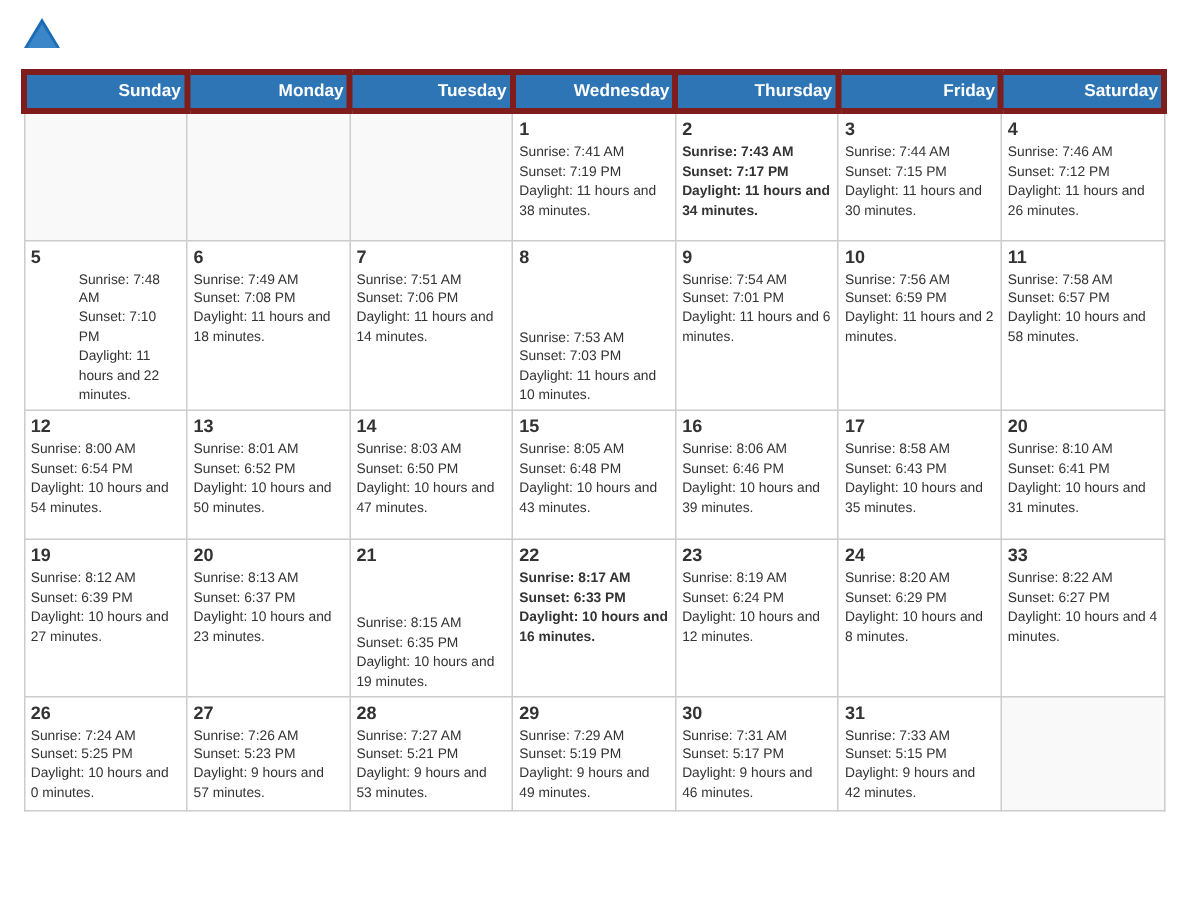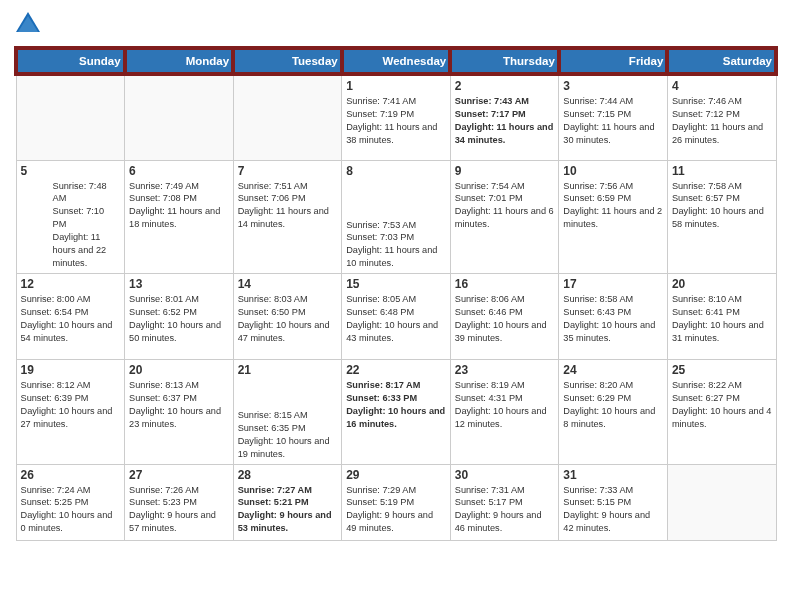--- a/index.html
+++ b/index.html
@@ -274,52 +274,52 @@
           </td>
           <td>
             <span class="day-number">22</span>
             <div class="day-info" style="white-space: pre-line; font-weight: bold;">Sunrise: 8:17 AM
 Sunset: 6:33 PM
 Daylight: 10 hours and 16 minutes.</div>
           </td>
           <td>
             <span class="day-number">23</span>
             <div class="day-info" style="white-space: pre-line;">Sunrise: 8:19 AM
-Sunset: 4:31 PM
+Sunset: 6:24 PM
 Daylight: 10 hours and 12 minutes.</div>
           </td>
           <td>
             <span class="day-number">24</span>
             <div class="day-info" style="white-space: pre-line;">Sunrise: 8:20 AM
 Sunset: 6:29 PM
 Daylight: 10 hours and 8 minutes.</div>
           </td>
           <td>
-            <span class="day-number">25</span>
+            <span class="day-number">33</span>
             <div class="day-info" style="white-space: pre-line;">Sunrise: 8:22 AM
 Sunset: 6:27 PM
 Daylight: 10 hours and 4 minutes.</div>
           </td>
         </tr>
         <tr class="last-row">
           <td>
             <span class="day-number">26</span>
             <div class="day-info" style="white-space: pre-line;">Sunrise: 7:24 AM
 Sunset: 5:25 PM
 Daylight: 10 hours and 0 minutes.</div>
           </td>
           <td>
             <span class="day-number">27</span>
             <div class="day-info" style="white-space: pre-line;">Sunrise: 7:26 AM
 Sunset: 5:23 PM
 Daylight: 9 hours and 57 minutes.</div>
           </td>
           <td>
             <span class="day-number">28</span>
-            <div class="day-info" style="white-space: pre-line; font-weight: bold;">Sunrise: 7:27 AM
+            <div class="day-info" style="white-space: pre-line;">Sunrise: 7:27 AM
 Sunset: 5:21 PM
 Daylight: 9 hours and 53 minutes.</div>
           </td>
           <td>
             <span class="day-number">29</span>
             <div class="day-info" style="white-space: pre-line;">Sunrise: 7:29 AM
 Sunset: 5:19 PM
 Daylight: 9 hours and 49 minutes.</div>
           </td>
           <td>

